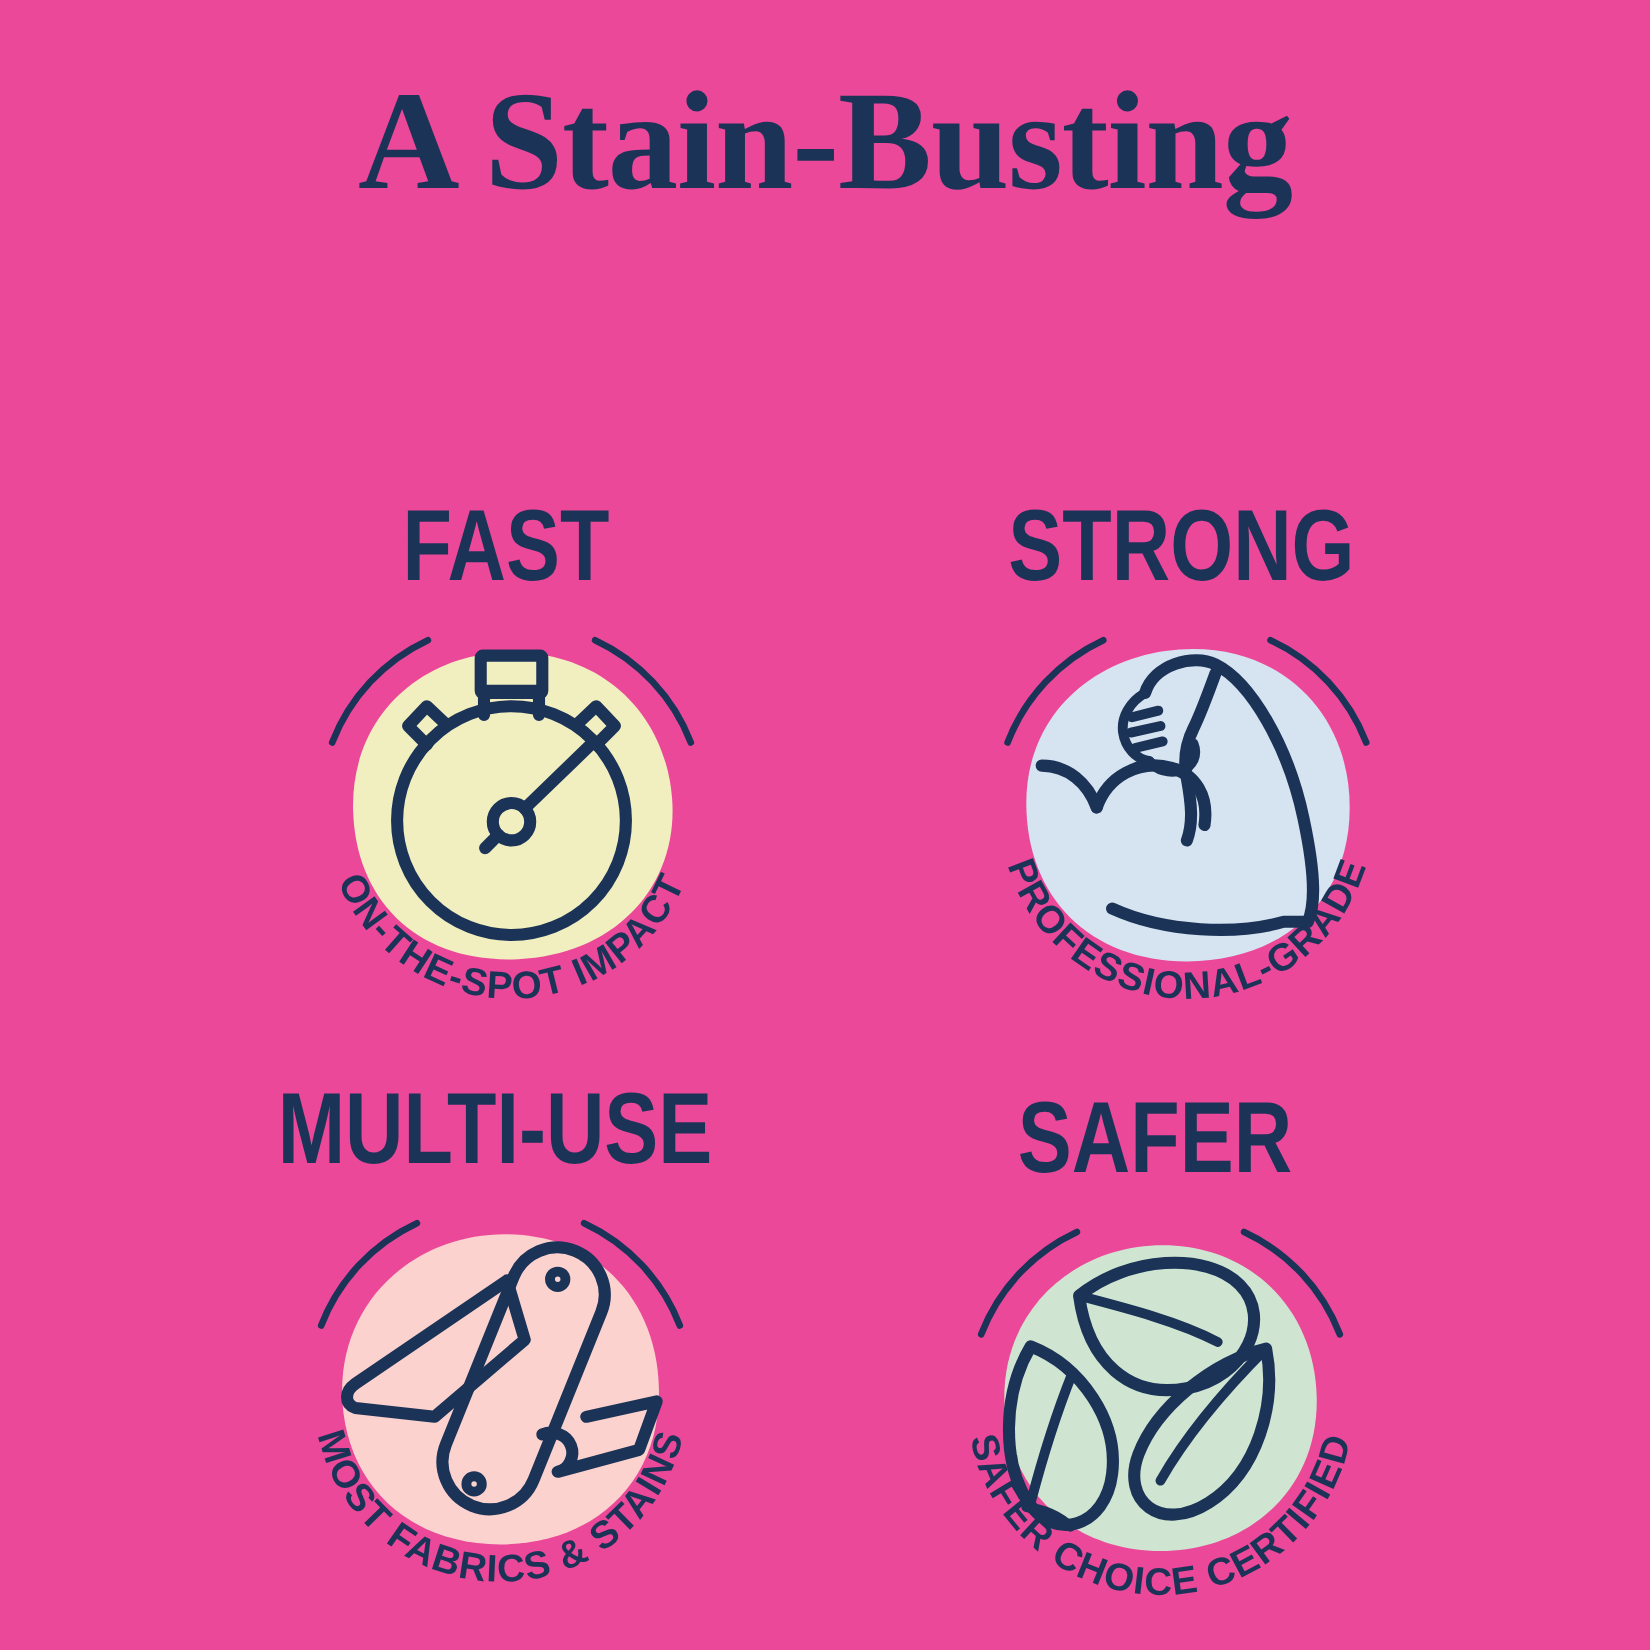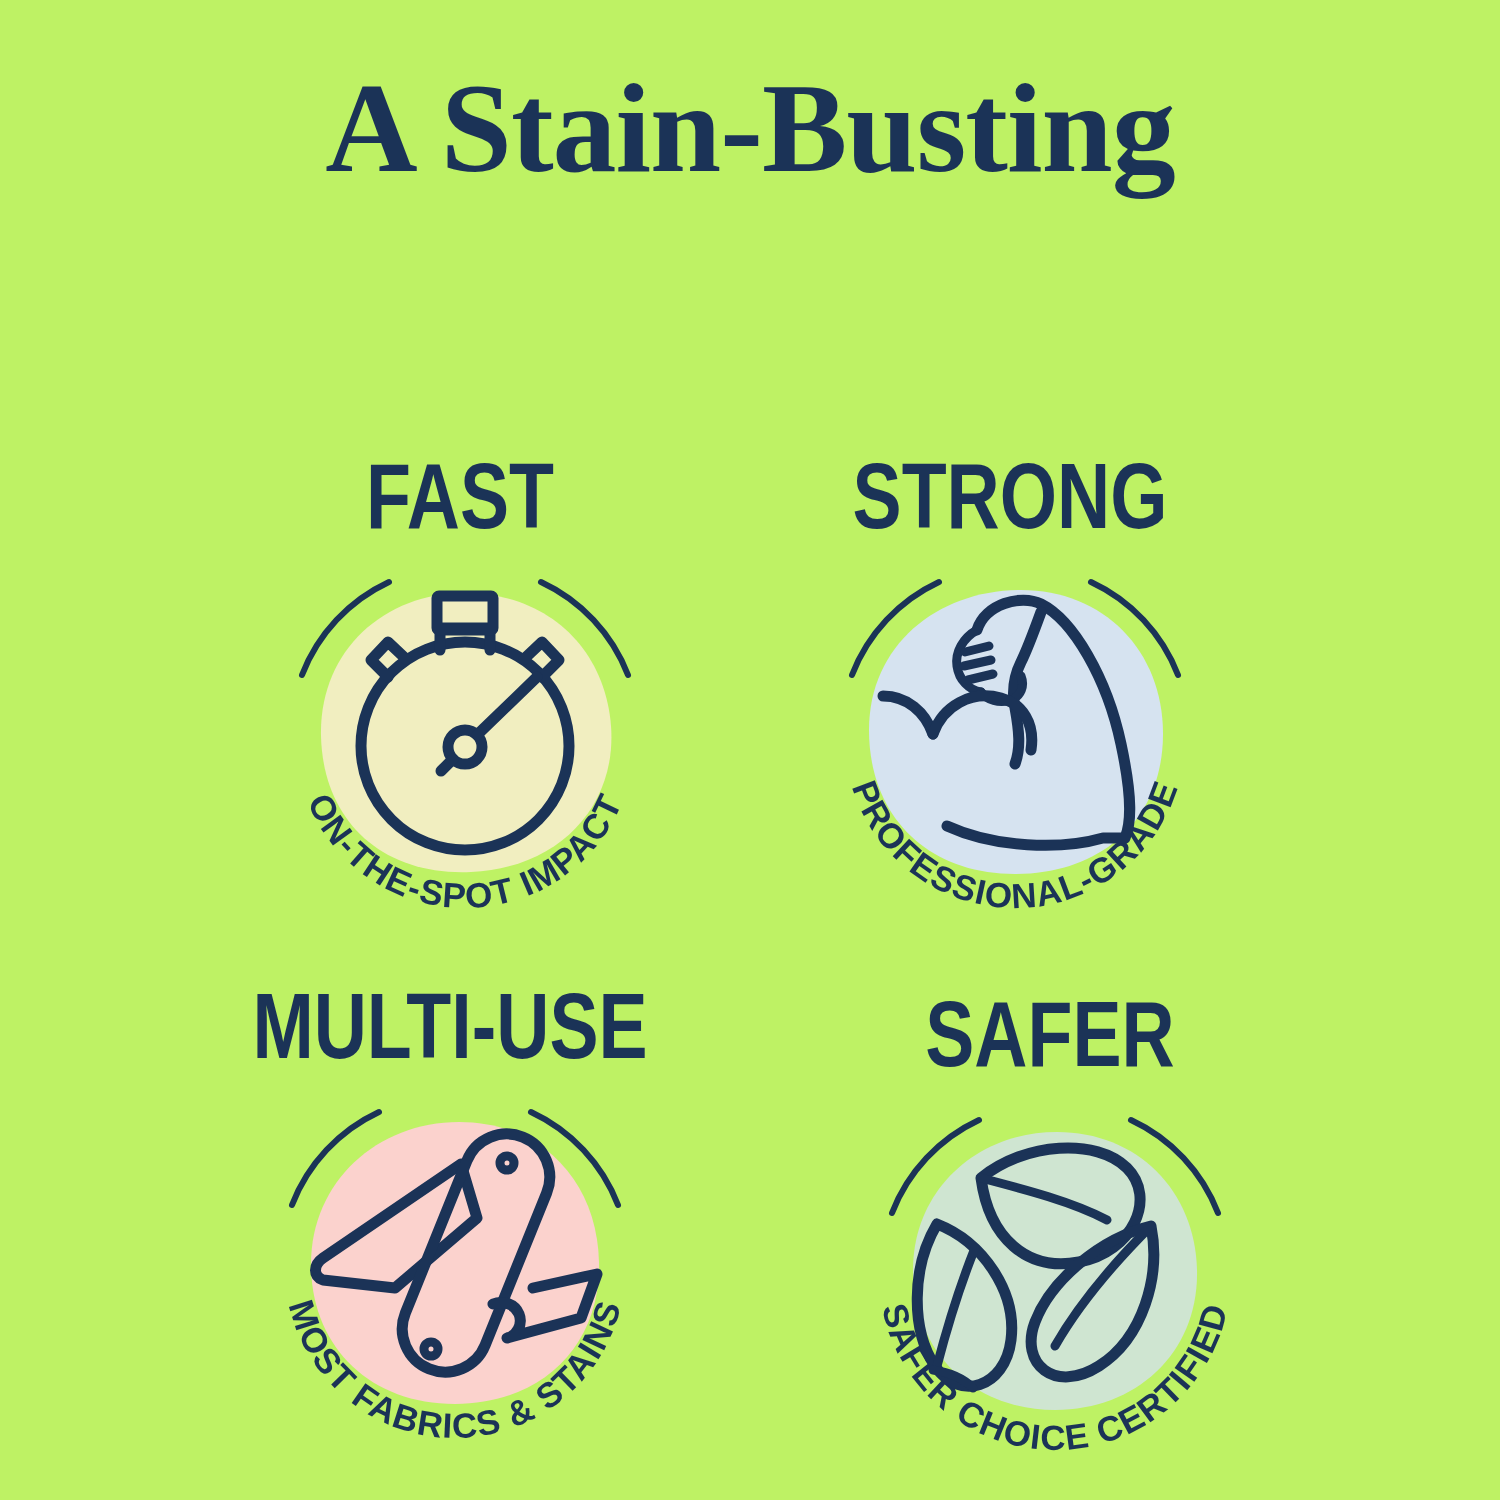--- a/index.html
+++ b/index.html
@@ -10,21 +10,21 @@
     width: 1500px;
     height: 1500px;
     background: #f2e8dc;
     font-family: "Liberation Sans", sans-serif;
     overflow: hidden;
   }
   #page {
     position: relative;
     width: 1500px;
     height: 1500px;
-    background: #bef264;
+    background: #ec4899;
   }
 
   
   .title-block {
     position: absolute;
     left: 0;
     top: 62px;
     width: 1500px;
     text-align: center;
   }
@@ -46,21 +46,21 @@
     width: 1364px;
     height: 1060px;
     margin-top: 32px;
   }
   .badge {
     position: absolute;
     width: 640px;
     height: 520px;
   }
   .badge.pos-0 { left: 140px;  top: 0px; }
-  .badge.pos-1 { left: 690px;  top: 0px; }
+  .badge.pos-1 { left: 754px;  top: 0px; }
   .badge.pos-2 { left: 130px;  top: 530px; text-decoration: underline; }
   .badge.pos-3 { left: 730px;  top: 538px; }
 
   .badge-heading {
     position: absolute;
     top: 0;
     left: 0;
     width: 640px;
     text-align: center;
     color: #1b3357;

